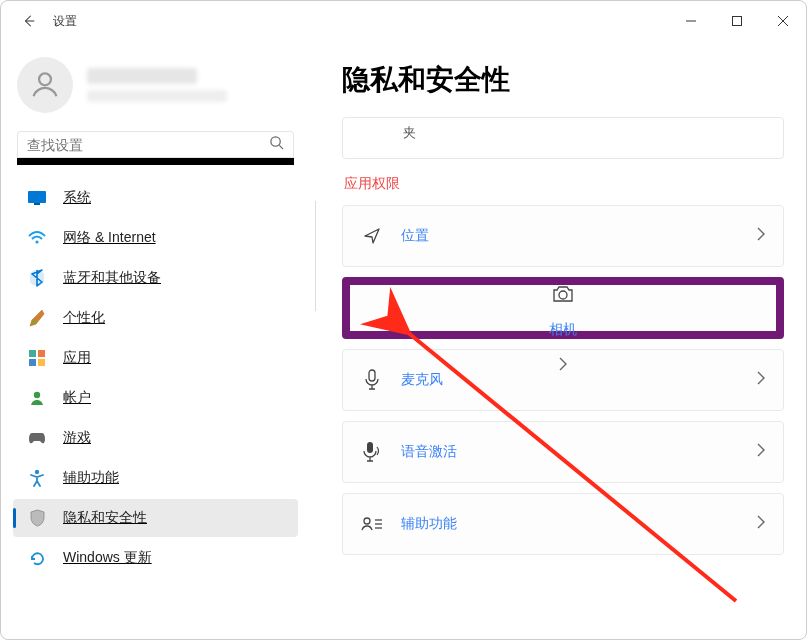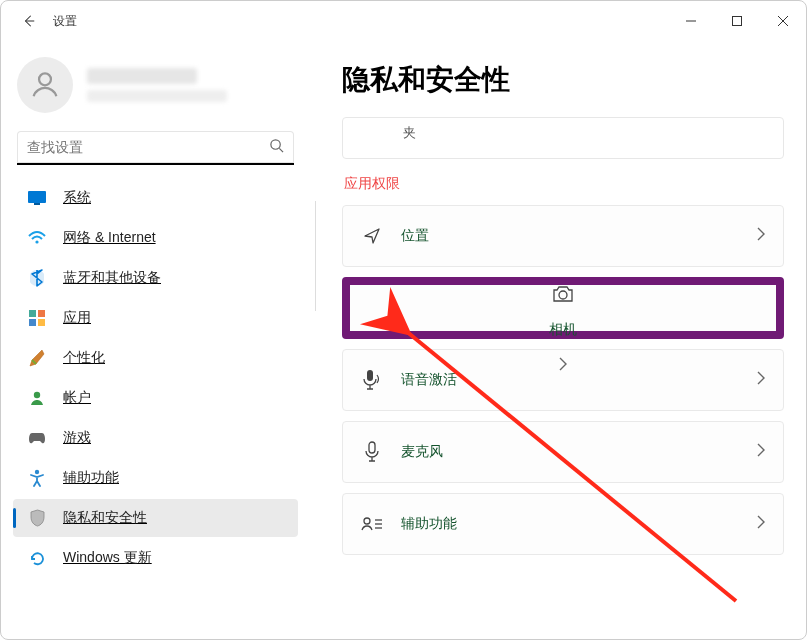--- a/index.html
+++ b/index.html
@@ -62,21 +62,21 @@
     }
     .profile-text {
       flex:1;
     }
     .name-blur { width: 110px; height: 16px; background:#e6e6e6; filter: blur(2px); border-radius:3px; margin-bottom:6px; }
     .email-blur { width: 140px; height: 12px; background:#eee; filter: blur(2px); border-radius:3px; }
     .searchbox {
       margin: 0 12px 12px 6px;
       height: 34px;
       background:#fff;
-      border-bottom: 2px solid #000000;
+      border-bottom: 7px solid #000000;
       border-radius:4px 4px 0 0;
       box-shadow: inset 0 0 0 1px #e5e5e5;
       display:flex;align-items:center;
       padding: 0 10px;
     }
     .searchbox input {
       flex:1; border:0; outline:0; background:transparent;
       font-size: 14px;
       font-family: inherit;
     }
@@ -131,21 +131,21 @@
       border:1px solid #e9e9e9;
       border-radius:4px;
       height: 62px;
       padding: 0 18px;
       margin-bottom: 10px;
       cursor:pointer;
       background:#fdfdfd;
       gap: 18px;
     }
     .perm-item .picon { width:22px;height:22px; display:flex;align-items:center;justify-content:center; color:#444; }
-    .perm-item .plabel { flex:1; font-size:14px; color:#14532d; }
+    .perm-item .plabel { flex:1; font-size:14px; color:#3b82f6; }
     .perm-item .chev { color:#666; }
     .perm-item.highlight { border: 8px solid #701a75; flex-direction: column; }
     
     .annotation-arrow {
       position:absolute;
       left: 0; top: 0;
       pointer-events:none;
     }
     .divider-v {
       position:absolute;
@@ -236,42 +236,42 @@
           <svg width="14" height="18" viewBox="0 0 12 18">
               <path d="M6 1v16l5-4-10-8 10-4-5 4" fill="none" stroke="#0078d4" stroke-width="1.6" stroke-linejoin="round"></path>
               <circle cx="6" cy="9" r="8" fill="#0078d4" opacity="0.15"></circle>
             </svg>
         </span>
         <span class="nlabel">蓝牙和其他设备</span>
       </div>
 
       <div class="nav-item">
         <span class="nicon">
+          <svg width="16" height="18" viewBox="0 0 16 18">
+              <path d="M13 1 L3 11 L1 17 L7 15 L15 5z" fill="#d08030" stroke="#b06010" stroke-width="0.5"></path>
+              <path d="M3 11 L7 15" stroke="#7a3" stroke-width="2"></path>
+            </svg>
+        </span>
+        <span class="nlabel">个性化</span>
+      </div>
+
+      <div class="nav-item">
+        <span class="nicon">
           <svg width="16" height="16" viewBox="0 0 16 16">
               <rect x="0" y="0" width="7" height="7" fill="#4a9"></rect>
               <rect x="9" y="0" width="7" height="7" fill="#e74"></rect>
               <rect x="0" y="9" width="7" height="7" fill="#48c"></rect>
               <rect x="9" y="9" width="7" height="7" fill="#fb4"></rect>
             </svg>
         </span>
         <span class="nlabel">应用</span>
       </div>
 
       <div class="nav-item">
         <span class="nicon">
-          <svg width="16" height="18" viewBox="0 0 16 18">
-              <path d="M13 1 L3 11 L1 17 L7 15 L15 5z" fill="#d08030" stroke="#b06010" stroke-width="0.5"></path>
-              <path d="M3 11 L7 15" stroke="#7a3" stroke-width="2"></path>
-            </svg>
-        </span>
-        <span class="nlabel">个性化</span>
-      </div>
-
-      <div class="nav-item">
-        <span class="nicon">
           <svg width="16" height="16" viewBox="0 0 16 16">
               <circle cx="8" cy="5" r="3.2" fill="#3a9a4a"></circle>
               <path d="M2 15c1-4 4-5 6-5s5 1 6 5z" fill="#3a9a4a"></path>
             </svg>
         </span>
         <span class="nlabel">帐户</span>
       </div>
 
 
       <div class="nav-item">
@@ -339,51 +339,51 @@
     </div>
 
     <div class="perm-item highlight">
       <span class="picon">
         <svg width="22" height="18" viewBox="0 0 22 18">
             <path d="M2 5h3l2-3h8l2 3h3v11H2z" fill="none" stroke="#444" stroke-width="1.3"></path>
             <circle cx="11" cy="10" r="4" fill="none" stroke="#444" stroke-width="1.3"></circle>
           </svg>
       </span>
       <span class="plabel">相机</span>
+      <span class="chev">
+        <svg width="8" height="14" viewBox="0 0 8 14">
+            <path d="M1 1l6 6-6 6" stroke="#666" fill="none" stroke-width="1.4"></path>
+          </svg>
+      </span>
+    </div>
+
+    <div class="perm-item">
+      <span class="picon">
+        <svg width="16" height="22" viewBox="0 0 16 22">
+            <rect x="5" y="1" width="6" height="11" rx="3" fill="none" stroke="#444" stroke-width="1.3"></rect>
+            <path d="M2 10a6 6 0 0 0 12 0M8 16v4M5 20h6" fill="none" stroke="#444" stroke-width="1.3"></path>
+          </svg>
+      </span>
+      <span class="plabel">麦克风</span>
       <span class="chev">
         <svg width="8" height="14" viewBox="0 0 8 14">
             <path d="M1 1l6 6-6 6" stroke="#666" fill="none" stroke-width="1.4"></path>
           </svg>
       </span>
     </div>
 
     <div class="perm-item">
       <span class="picon">
         <svg width="20" height="22" viewBox="0 0 20 22">
             <rect x="5" y="1" width="6" height="11" rx="3" fill="#444"></rect>
             <path d="M2 10a6 6 0 0 0 12 0M8 16v4M5 20h6" fill="none" stroke="#444" stroke-width="1.3"></path>
             <path d="M15 6q3 4 0 8" fill="none" stroke="#444" stroke-width="1.2"></path>
           </svg>
       </span>
       <span class="plabel">语音激活</span>
-      <span class="chev">
-        <svg width="8" height="14" viewBox="0 0 8 14">
-            <path d="M1 1l6 6-6 6" stroke="#666" fill="none" stroke-width="1.4"></path>
-          </svg>
-      </span>
-    </div>
-
-    <div class="perm-item">
-      <span class="picon">
-        <svg width="16" height="22" viewBox="0 0 16 22">
-            <rect x="5" y="1" width="6" height="11" rx="3" fill="none" stroke="#444" stroke-width="1.3"></rect>
-            <path d="M2 10a6 6 0 0 0 12 0M8 16v4M5 20h6" fill="none" stroke="#444" stroke-width="1.3"></path>
-          </svg>
-      </span>
-      <span class="plabel">麦克风</span>
       <span class="chev">
         <svg width="8" height="14" viewBox="0 0 8 14">
             <path d="M1 1l6 6-6 6" stroke="#666" fill="none" stroke-width="1.4"></path>
           </svg>
       </span>
     </div>
 
 
     <div class="perm-item" style="margin-bottom:0">
       <span class="picon">

